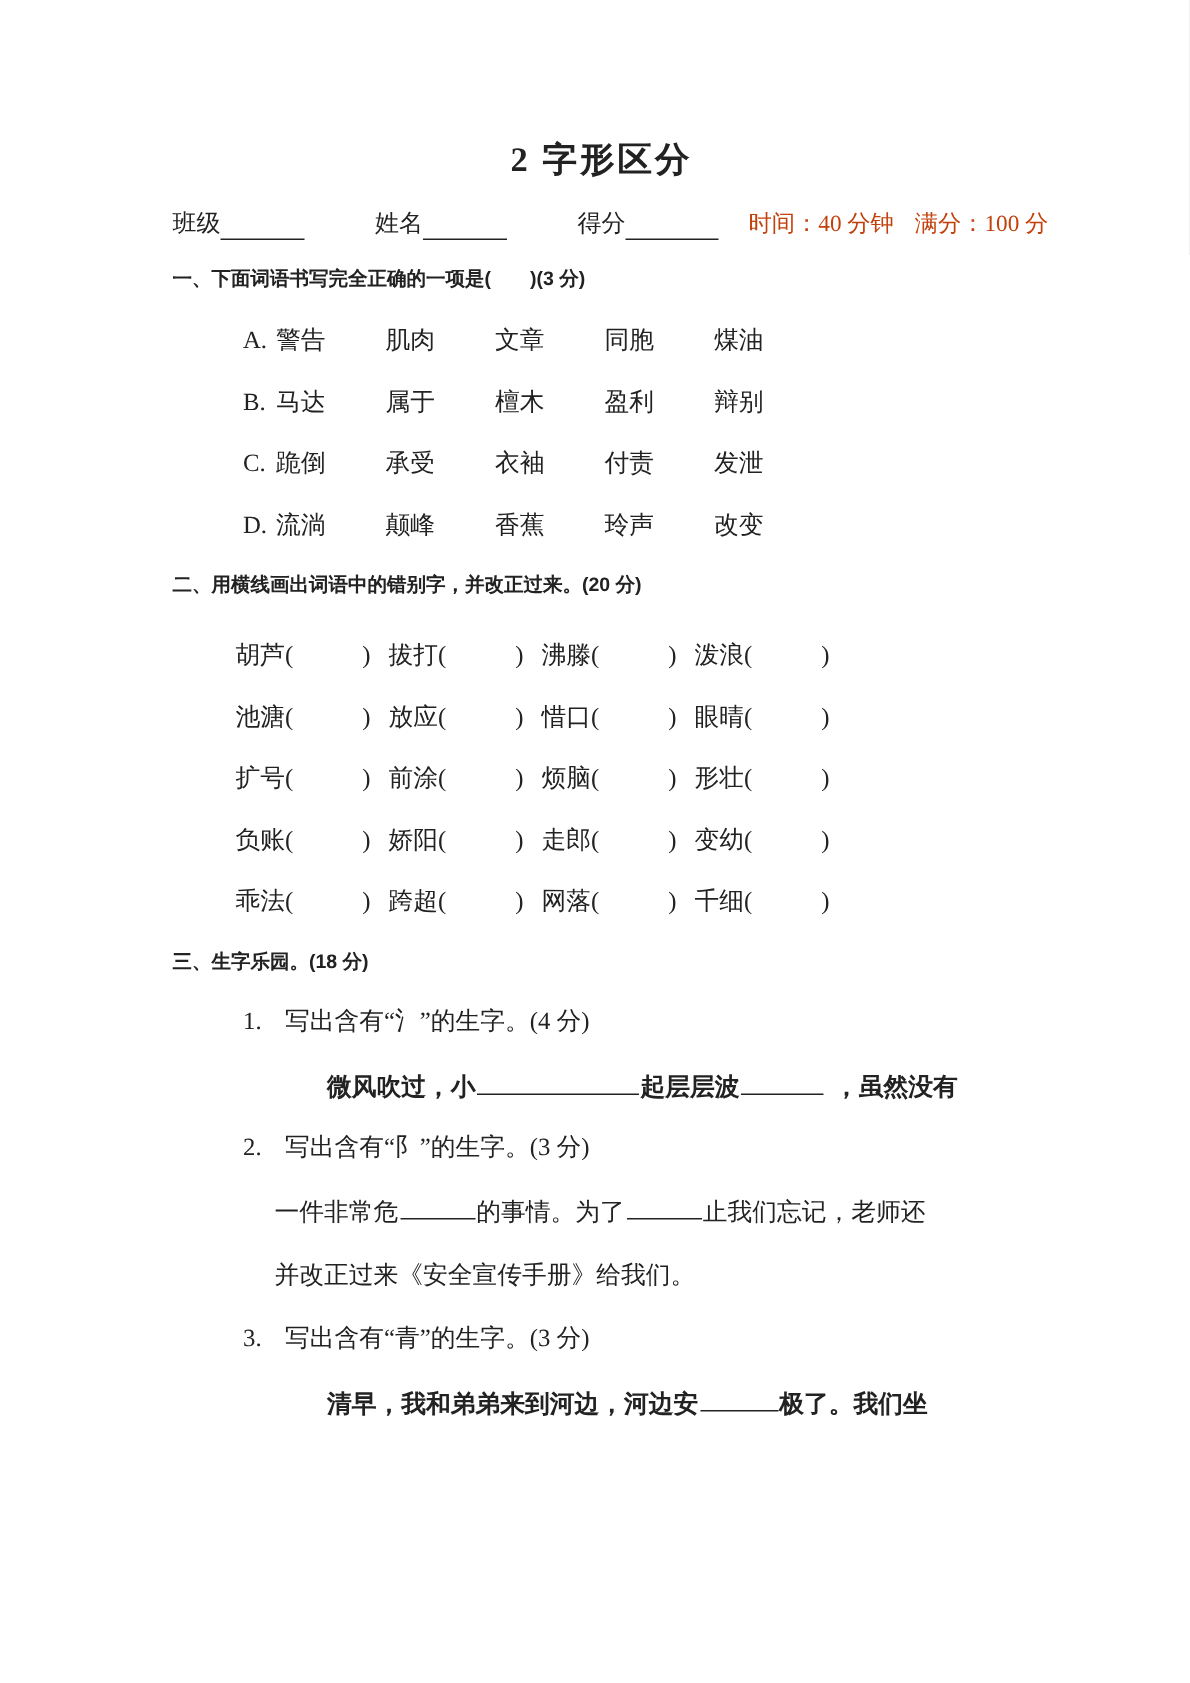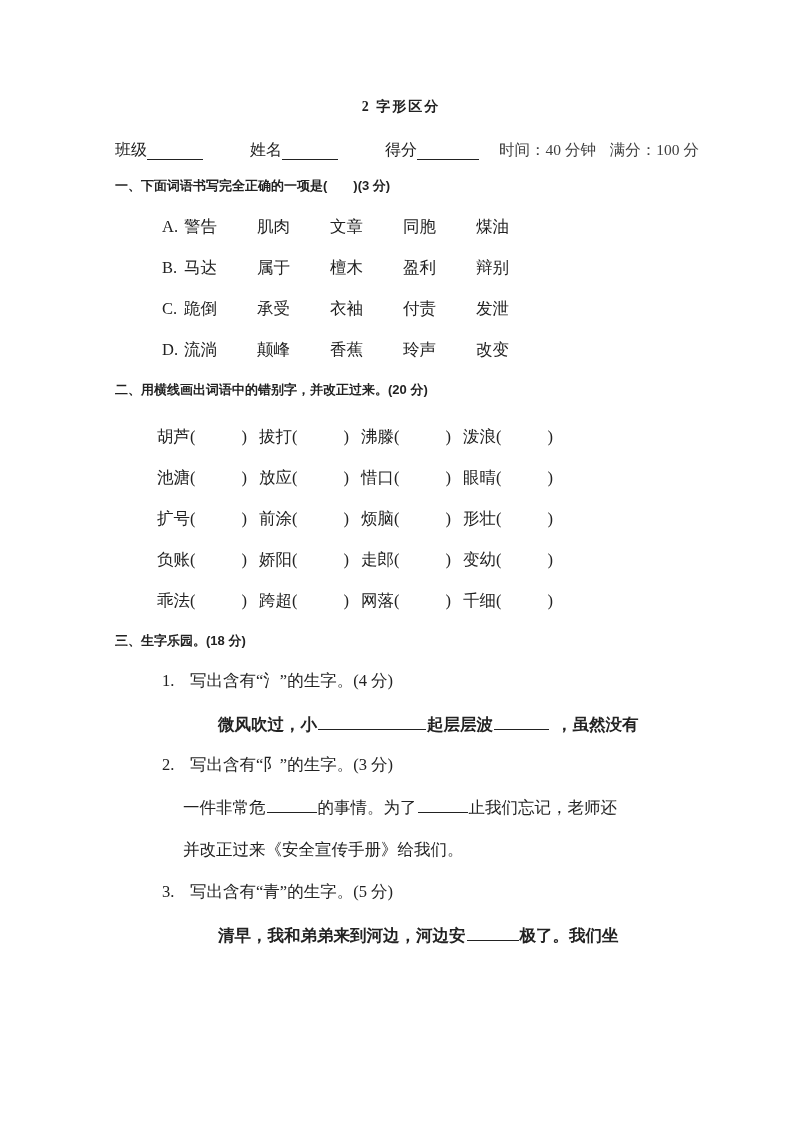--- a/index.html
+++ b/index.html
@@ -10,21 +10,21 @@
     color:#222222;
     font-family:"Liberation Serif", serif;
     overflow:hidden;
     margin:0 auto;
   }
   .content{ padding:94px 0 0 115px; width:572px; }
 
   .doc-title{
     text-align:center;
     font-weight:bold;
-    font-size:14px;
+    font-size:23px;
     letter-spacing:2px;
     line-height:26px;
   }
 
   .header-line{
     display:flex;
     align-items:flex-end;
     margin-top:20px;
     font-size:16px;
     line-height:20px;
@@ -35,21 +35,21 @@
   .hfield{ display:flex; align-items:flex-end; }
   .hline{
     display:inline-block;
     width:56px; height:16px;
     border-bottom:1px solid #222;
     margin-right:27px;
   }
   .hline.last{ width:62px; margin-right:0; }
   .meta{
     margin-left:auto;
-    color:#404040;
+    color:#c2410c;
     font-size:15.5px;
   }
   .meta .meta-score{ margin-left:10px; }
 
   .sec-heading{
     font-family:"Liberation Sans", sans-serif;
     font-weight:bold;
     font-size:13px;
     line-height:20px;
   }
@@ -308,20 +308,20 @@
       <span class="item-num">2.</span><span>写出含有“阝”的生字。(3 分)</span>
     </div>
     <div class="sent-line mt21">
       <span>一件非常危</span><span class="blank b50"></span><span>的事情。为了</span><span class="blank b50"></span><span>止我们忘记，老师还</span>
     </div>
     <div class="sent-line mt22">
       <span>并改正过来《安全宣传手册》给我们。</span>
     </div>
 
     <div class="item-line mt22">
-      <span class="item-num">3.</span><span>写出含有“青”的生字。(5 分)</span>
+      <span class="item-num">3.</span><span>写出含有“青”的生字。(3 分)</span>
     </div>
     <div class="sent-line first mt22">
       <span>清早，我和弟弟来到河边，河边安</span><span class="blank b52"></span><span>极了。我们坐</span>
     </div>
 
   </div>
 </div>
 
 </body></html>

